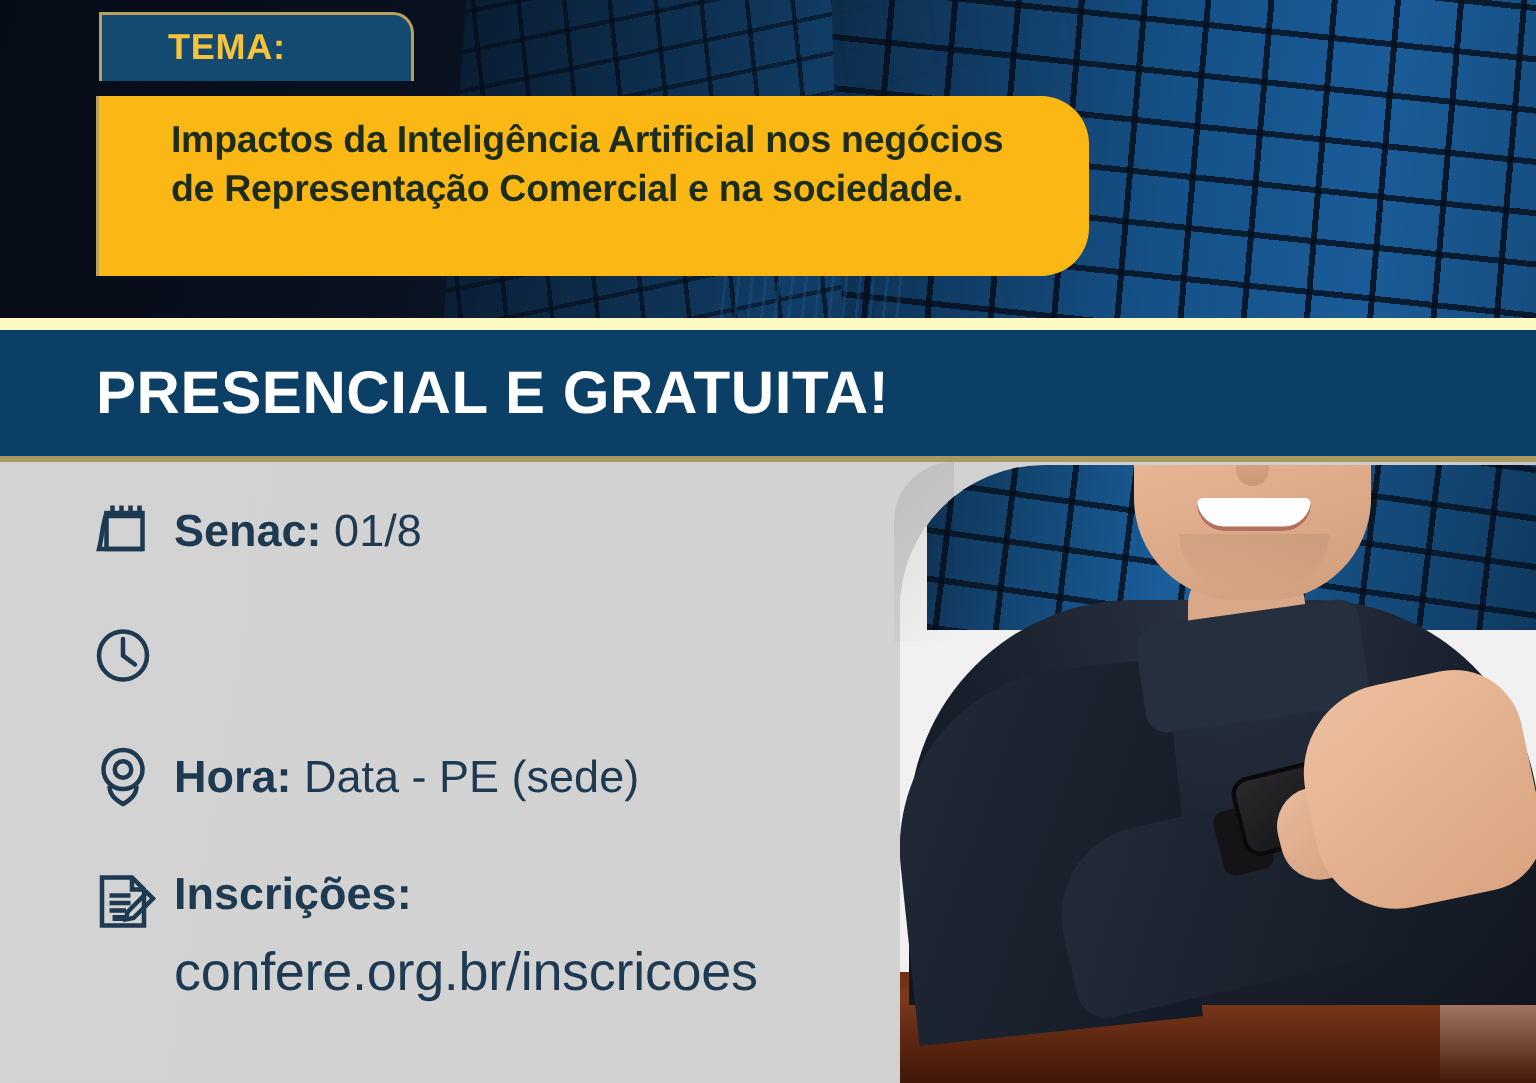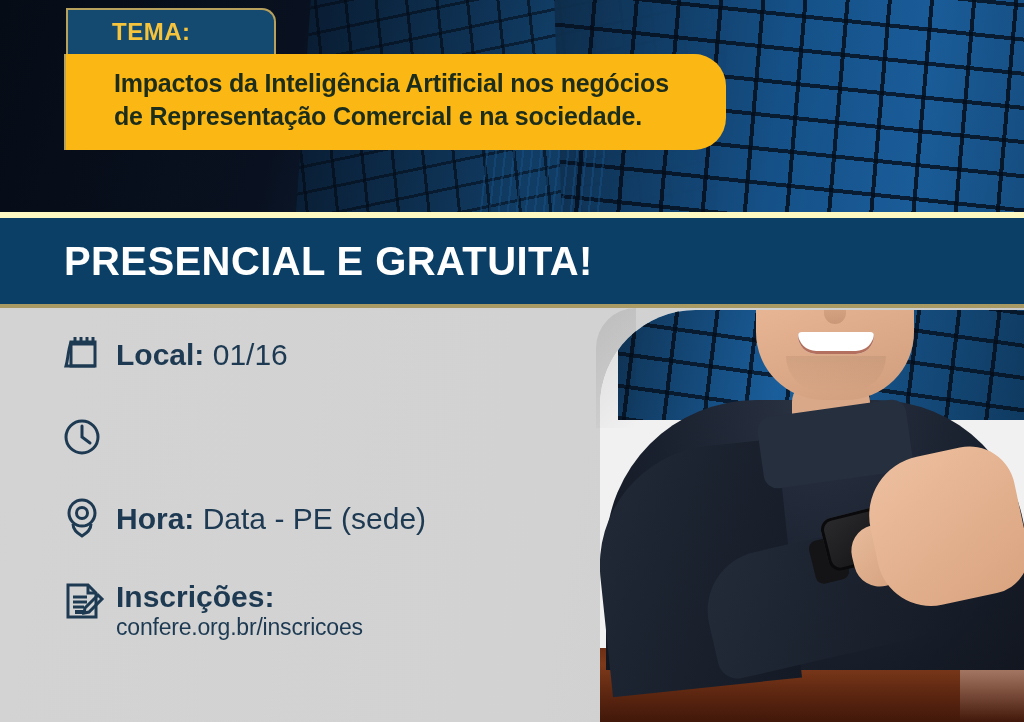--- a/index.html
+++ b/index.html
@@ -34,51 +34,51 @@
     background:repeating-linear-gradient(90deg,rgba(25,90,150,.35) 0 2px,rgba(0,0,0,0) 2px 9px);
     transform:skewX(-6deg);}
 
   
   .tema-box{position:absolute;left:66px;top:8px;width:210px;height:46px;
     background:#154a70;border:2px solid #b8a15c;border-bottom:none;
     border-radius:0 14px 0 0;display:flex;align-items:center;box-sizing:border-box;}
   .tema-label{color:#f5c43c;font-size:24px;font-weight:700;letter-spacing:.5px;margin-left:44px;}
 
   
-  .title-card{position:absolute;left:66px;top:54px;width:660px;height:96px;
+  .title-card{position:absolute;left:66px;top:64px;width:660px;height:120px;
     background:#fbb714;border-radius:0 32px 32px 0;
     box-shadow:-2px 0 0 0 #b8a15c;}
   .title-card::before{content:"";position:absolute;left:0;bottom:0;width:46px;height:46px;
     background:#fbb714;border-bottom-left-radius:26px;}
   .title-text{position:absolute;left:48px;top:13px;right:26px;
     color:#1d2d1b;font-size:25px;font-weight:700;line-height:1.33;letter-spacing:-.2px;}
 
   
   .banner{position:absolute;left:0;top:212px;width:1024px;height:96px;
-    background:#0b3f66;border-top:6px solid #fef9c3;border-bottom:4px solid #a99a63;
+    background:#0b3f66;border-top:8px solid #fef9c3;border-bottom:4px solid #a99a63;
     box-sizing:border-box;display:flex;align-items:center;}
   .banner-text{color:#ffffff;font-size:40px;font-weight:700;letter-spacing:.4px;margin-left:64px;}
 
   
   .lower{position:absolute;left:0;top:308px;width:1024px;height:414px;
     background:linear-gradient(100deg,#d3d3d3 0%,#d2d2d2 55%,#cfcfcf 78%,#c4c4c4 100%);}
   .lower-sheen{position:absolute;right:0;bottom:0;width:300px;height:300px;
     background:radial-gradient(circle at 100% 100%, rgba(255,255,255,.55) 0%, rgba(255,255,255,0) 62%);}
 
   
   .info{position:absolute;left:60px;top:332px;width:540px;}
   .row{display:flex;align-items:center;margin-bottom:36px;}
   .row:last-child{margin-bottom:0;align-items:flex-start;}
   .ic{width:56px;flex:0 0 56px;display:flex;align-items:center;justify-content:flex-start;}
   .txt{color:#1d3a52;font-size:30px;line-height:1.18;}
   .txt b{font-weight:700;}
   .txt .val{font-weight:400;}
-  .reg-block{display:flex;flex-direction:column;padding-top:2px;}
+  .reg-block{display:flex;flex-direction:column;padding-top:2px;gap:13px;}
   .reg-block .lbl{font-weight:700;font-size:30px;color:#1d3a52;line-height:1.14;}
-  .reg-block .url{font-weight:400;font-size:23px;color:#1d3a52;line-height:1.16;letter-spacing:-.2px;}
+  .reg-block .url{font-weight:400;font-size:36px;color:#1d3a52;line-height:1.16;letter-spacing:-.2px;}
 
   
   .photo-panel{position:absolute;left:600px;top:310px;width:424px;height:412px;
     background:#ffffff;border-top-left-radius:96px;overflow:hidden;}
   .panel-shadow{position:absolute;left:596px;top:308px;width:40px;height:120px;
     background:linear-gradient(135deg, rgba(0,0,0,.10), rgba(0,0,0,0));
     border-top-left-radius:96px;pointer-events:none;}
 
   
   .person{position:absolute;left:-600px;top:-310px;width:1024px;height:722px;}
@@ -157,22 +157,22 @@
           <path d="M11 10 h24 a0 0 0 0 1 0 0 v24 h-24 z" fill="none"></path>
           <path d="M11 10 c-3 9 -3 17 -5 24 h29" fill="none"></path>
           <line x1="15" y1="5" x2="15" y2="12"></line>
           <line x1="21" y1="5" x2="21" y2="12"></line>
           <line x1="27" y1="5" x2="27" y2="12"></line>
           <line x1="33" y1="5" x2="33" y2="12"></line>
           <line x1="11" y1="12" x2="35" y2="12"></line>
         </svg>
       </span>
       <span class="txt">
-        <b>Local:</b>
-        <span class="val">01/16</span>
+        <b>Senac:</b>
+        <span class="val">01/8</span>
       </span>
     </div>
 
     <div class="row">
       <span class="ic">
         <svg width="46" height="46" viewBox="0 0 46 46" fill="none" stroke="#1d3a52" stroke-width="3">
           <circle cx="22" cy="23" r="16"></circle>
           <polyline points="22,12 22,23 30,29" stroke-linecap="round"></polyline>
         </svg>
       </span>

